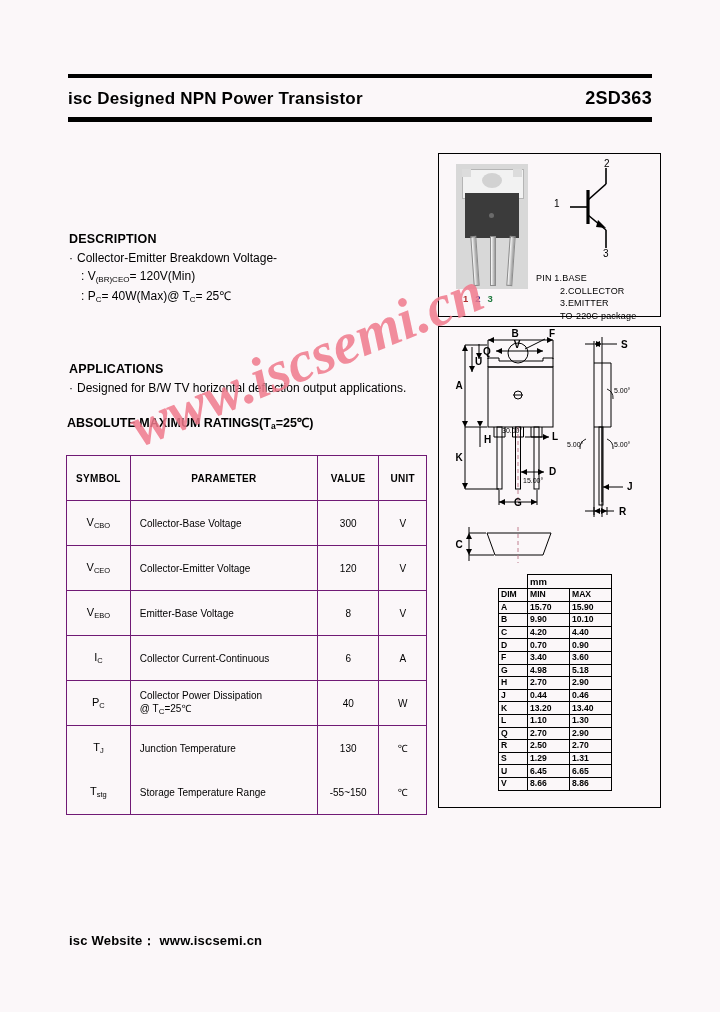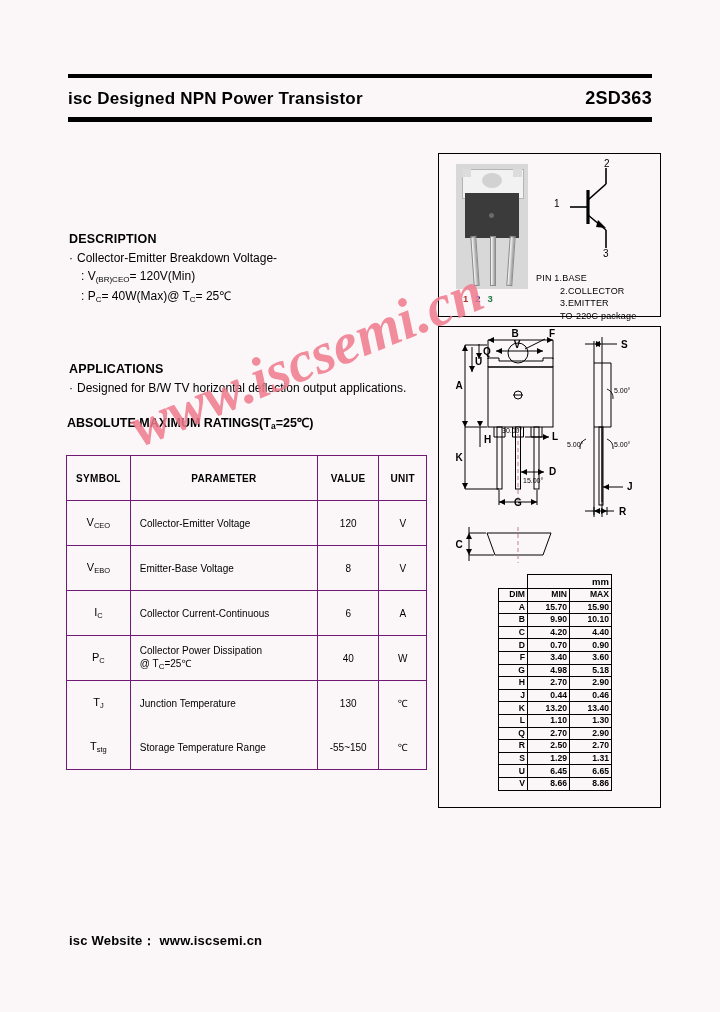--- a/index.html
+++ b/index.html
@@ -145,21 +145,21 @@
   table.dims {
     position: absolute; left: 59px; top: 247px;
     border-collapse: collapse;
     font-size: 8.6px;
     background: #fbf7f9;
   }
   table.dims th, table.dims td {
     border: 1px solid #000;
     padding: 0 2px;
     height: 11.6px;
-    text-align: right;
+    text-align: left;
     font-weight: bold;
     line-height: 11px;
   }
   table.dims .hdr-mm { font-size: 9.5px; height: 13px; }
   table.dims .col-dim { width: 24px; }
   table.dims .col-v   { width: 37px; }
 
   
   .watermark {
     position: absolute; left: 120px; top: 398px;
@@ -218,20 +218,26 @@
   <table class="ratings">
     <thead>
       <tr>
         <th class="c-sym">SYMBOL</th>
         <th class="c-par" style="text-align:center;padding-left:0 !important;">PARAMETER</th>
         <th class="c-val">VALUE</th>
         <th class="c-unit">UNIT</th>
       </tr>
     </thead>
     <tbody>
+      <tr>
+        <td class="c-sym"><span class="sym">V<sub>CBO</sub></span></td>
+        <td class="c-par">Collector-Base Voltage</td>
+        <td class="c-val">300</td>
+        <td class="c-unit">V</td>
+      </tr>
       <tr>
         <td class="c-sym"><span class="sym">V<sub>CEO</sub></span></td>
         <td class="c-par">Collector-Emitter Voltage</td>
         <td class="c-val">120</td>
         <td class="c-unit">V</td>
       </tr>
       <tr>
         <td class="c-sym"><span class="sym">V<sub>EBO</sub></span></td>
         <td class="c-par">Emitter-Base Voltage</td>
         <td class="c-val">8</td>

